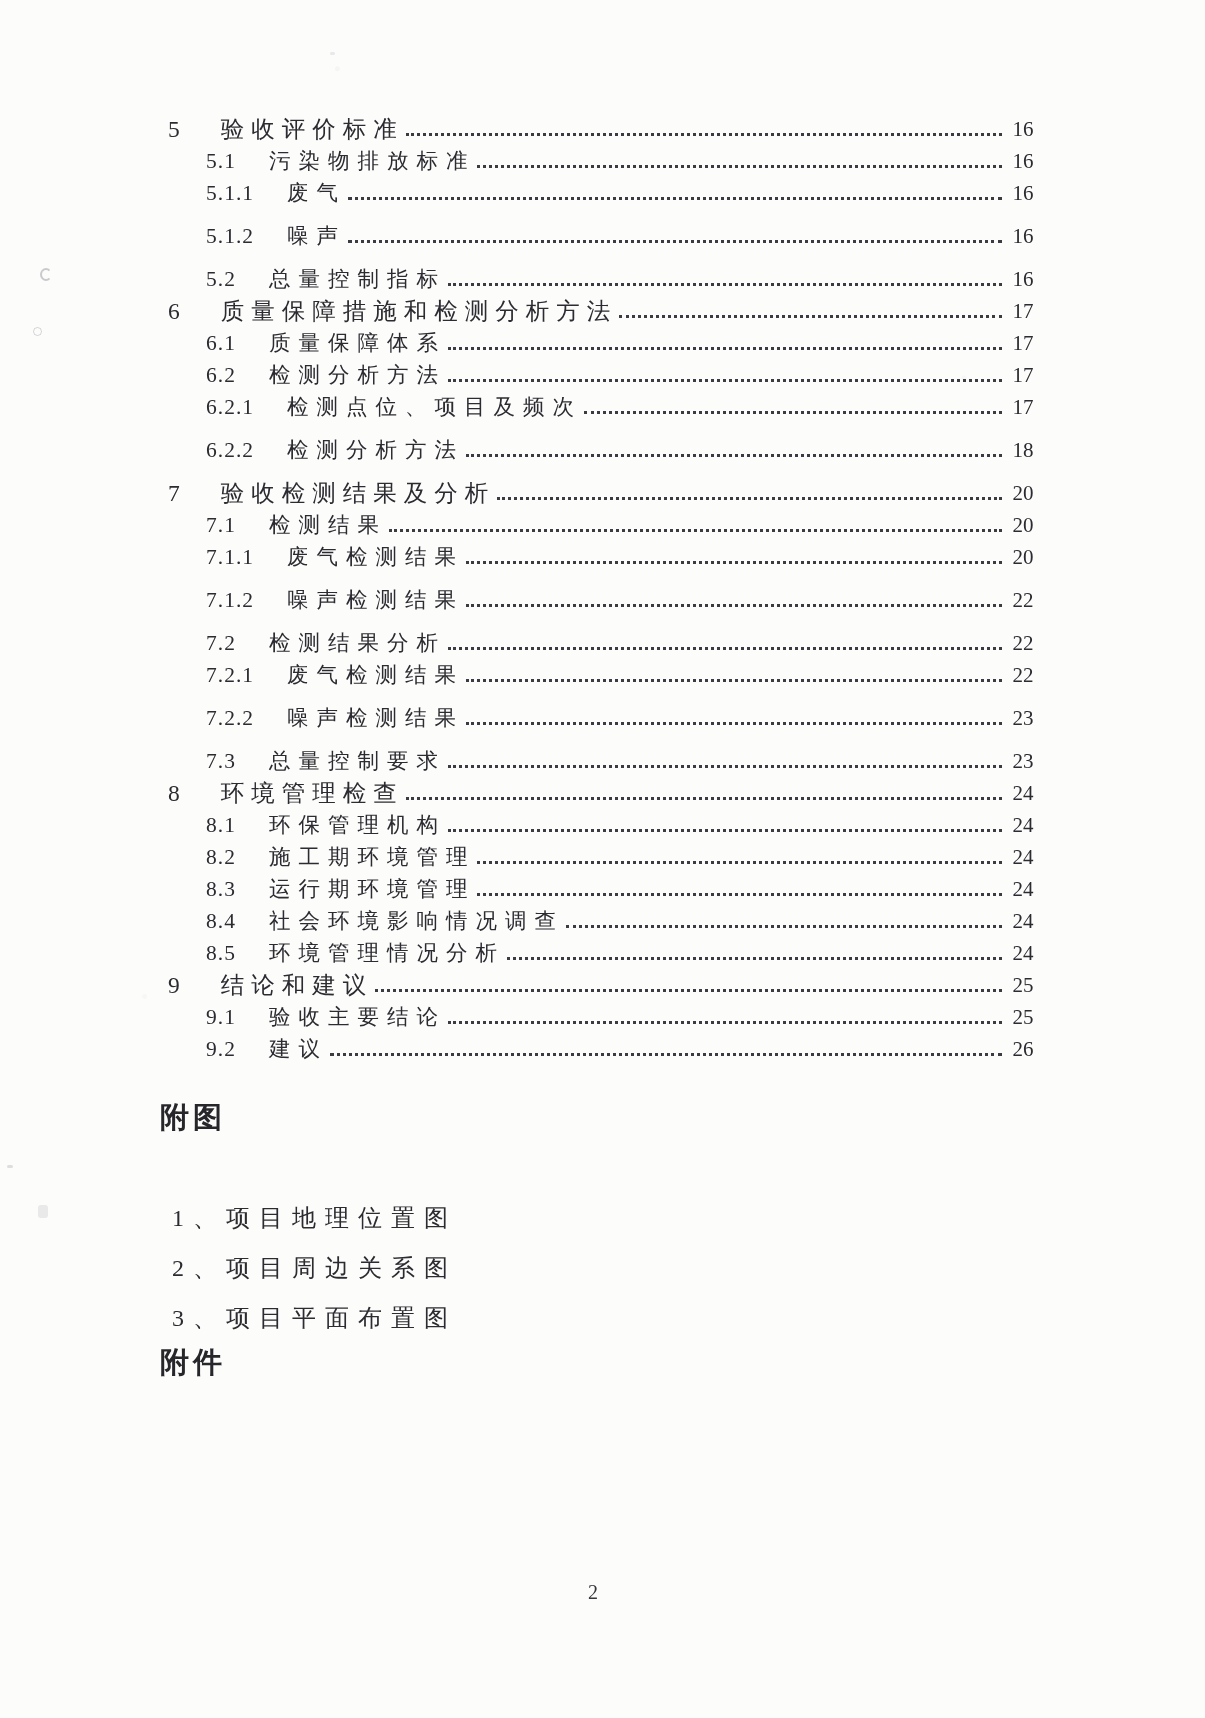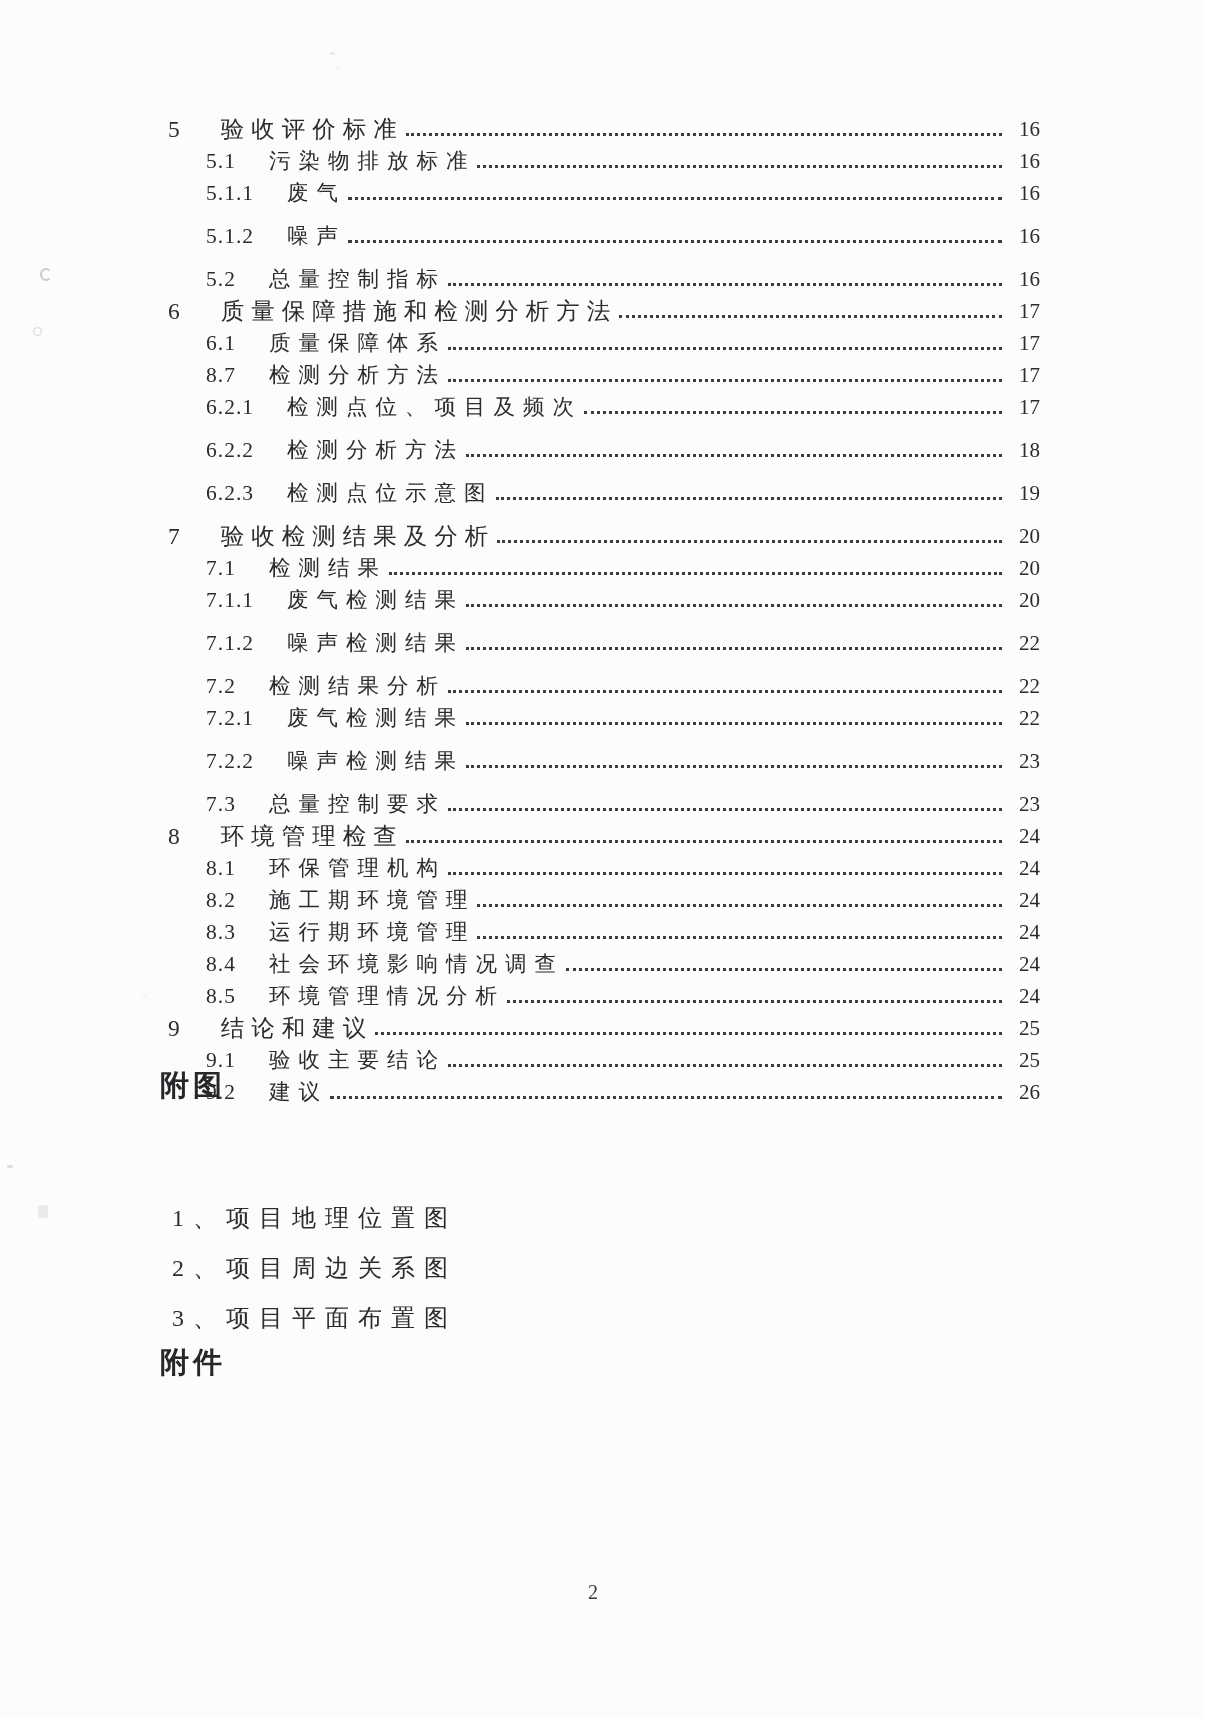--- a/index.html
+++ b/index.html
@@ -43,37 +43,37 @@
   .toc-row.level-1 .toc-title { letter-spacing: 7px; }
   .leader {
     flex: 1 1 auto;
     min-width: 18px;
     height: 0;
     border-bottom: 3px dotted #3b3b42;
     margin: 0 4px 8px 2px;
   }
   .toc-page {
     min-width: 34px;
-    text-align: right;
+    text-align: center;
     font-size: 21px;
     letter-spacing: 0;
   }
 
   
   .appendix-heading {
     position: absolute;
     left: 160px;
     margin: 0;
     font-size: 29px;
     font-weight: bold;
     letter-spacing: 4px;
     color: #26262b;
     line-height: 34px;
   }
-  #fig-heading { top: 1068px; }
+  #fig-heading { top: 1100px; }
   #att-heading { top: 1345px; }
   .appendix-list {
     position: absolute;
     left: 156px;
     margin: 16px; padding: 0;
     list-style: none;
     font-size: 24px;
     letter-spacing: 9px;
   }
   #fig-list { top: 1177px; }
@@ -154,42 +154,36 @@
       <span class="leader"></span>
       <span class="toc-page">17</span>
     </div>
     <div class="toc-row level-2">
       <span class="toc-num">6.1</span>
       <span class="toc-title">质量保障体系</span>
       <span class="leader"></span>
       <span class="toc-page">17</span>
     </div>
     <div class="toc-row level-2">
-      <span class="toc-num">8.7</span>
+      <span class="toc-num">6.2</span>
       <span class="toc-title">检测分析方法</span>
       <span class="leader"></span>
       <span class="toc-page">17</span>
     </div>
     <div class="toc-row level-3">
       <span class="toc-num">6.2.1</span>
       <span class="toc-title">检测点位、项目及频次</span>
       <span class="leader"></span>
       <span class="toc-page">17</span>
     </div>
     <div class="toc-row level-3">
       <span class="toc-num">6.2.2</span>
       <span class="toc-title">检测分析方法</span>
       <span class="leader"></span>
       <span class="toc-page">18</span>
-    </div>
-    <div class="toc-row level-3">
-      <span class="toc-num">6.2.3</span>
-      <span class="toc-title">检测点位示意图</span>
-      <span class="leader"></span>
-      <span class="toc-page">19</span>
     </div>
     <div class="toc-row level-1">
       <span class="toc-num">7</span>
       <span class="toc-title">验收检测结果及分析</span>
       <span class="leader"></span>
       <span class="toc-page">20</span>
     </div>
     <div class="toc-row level-2">
       <span class="toc-num">7.1</span>
       <span class="toc-title">检测结果</span>

